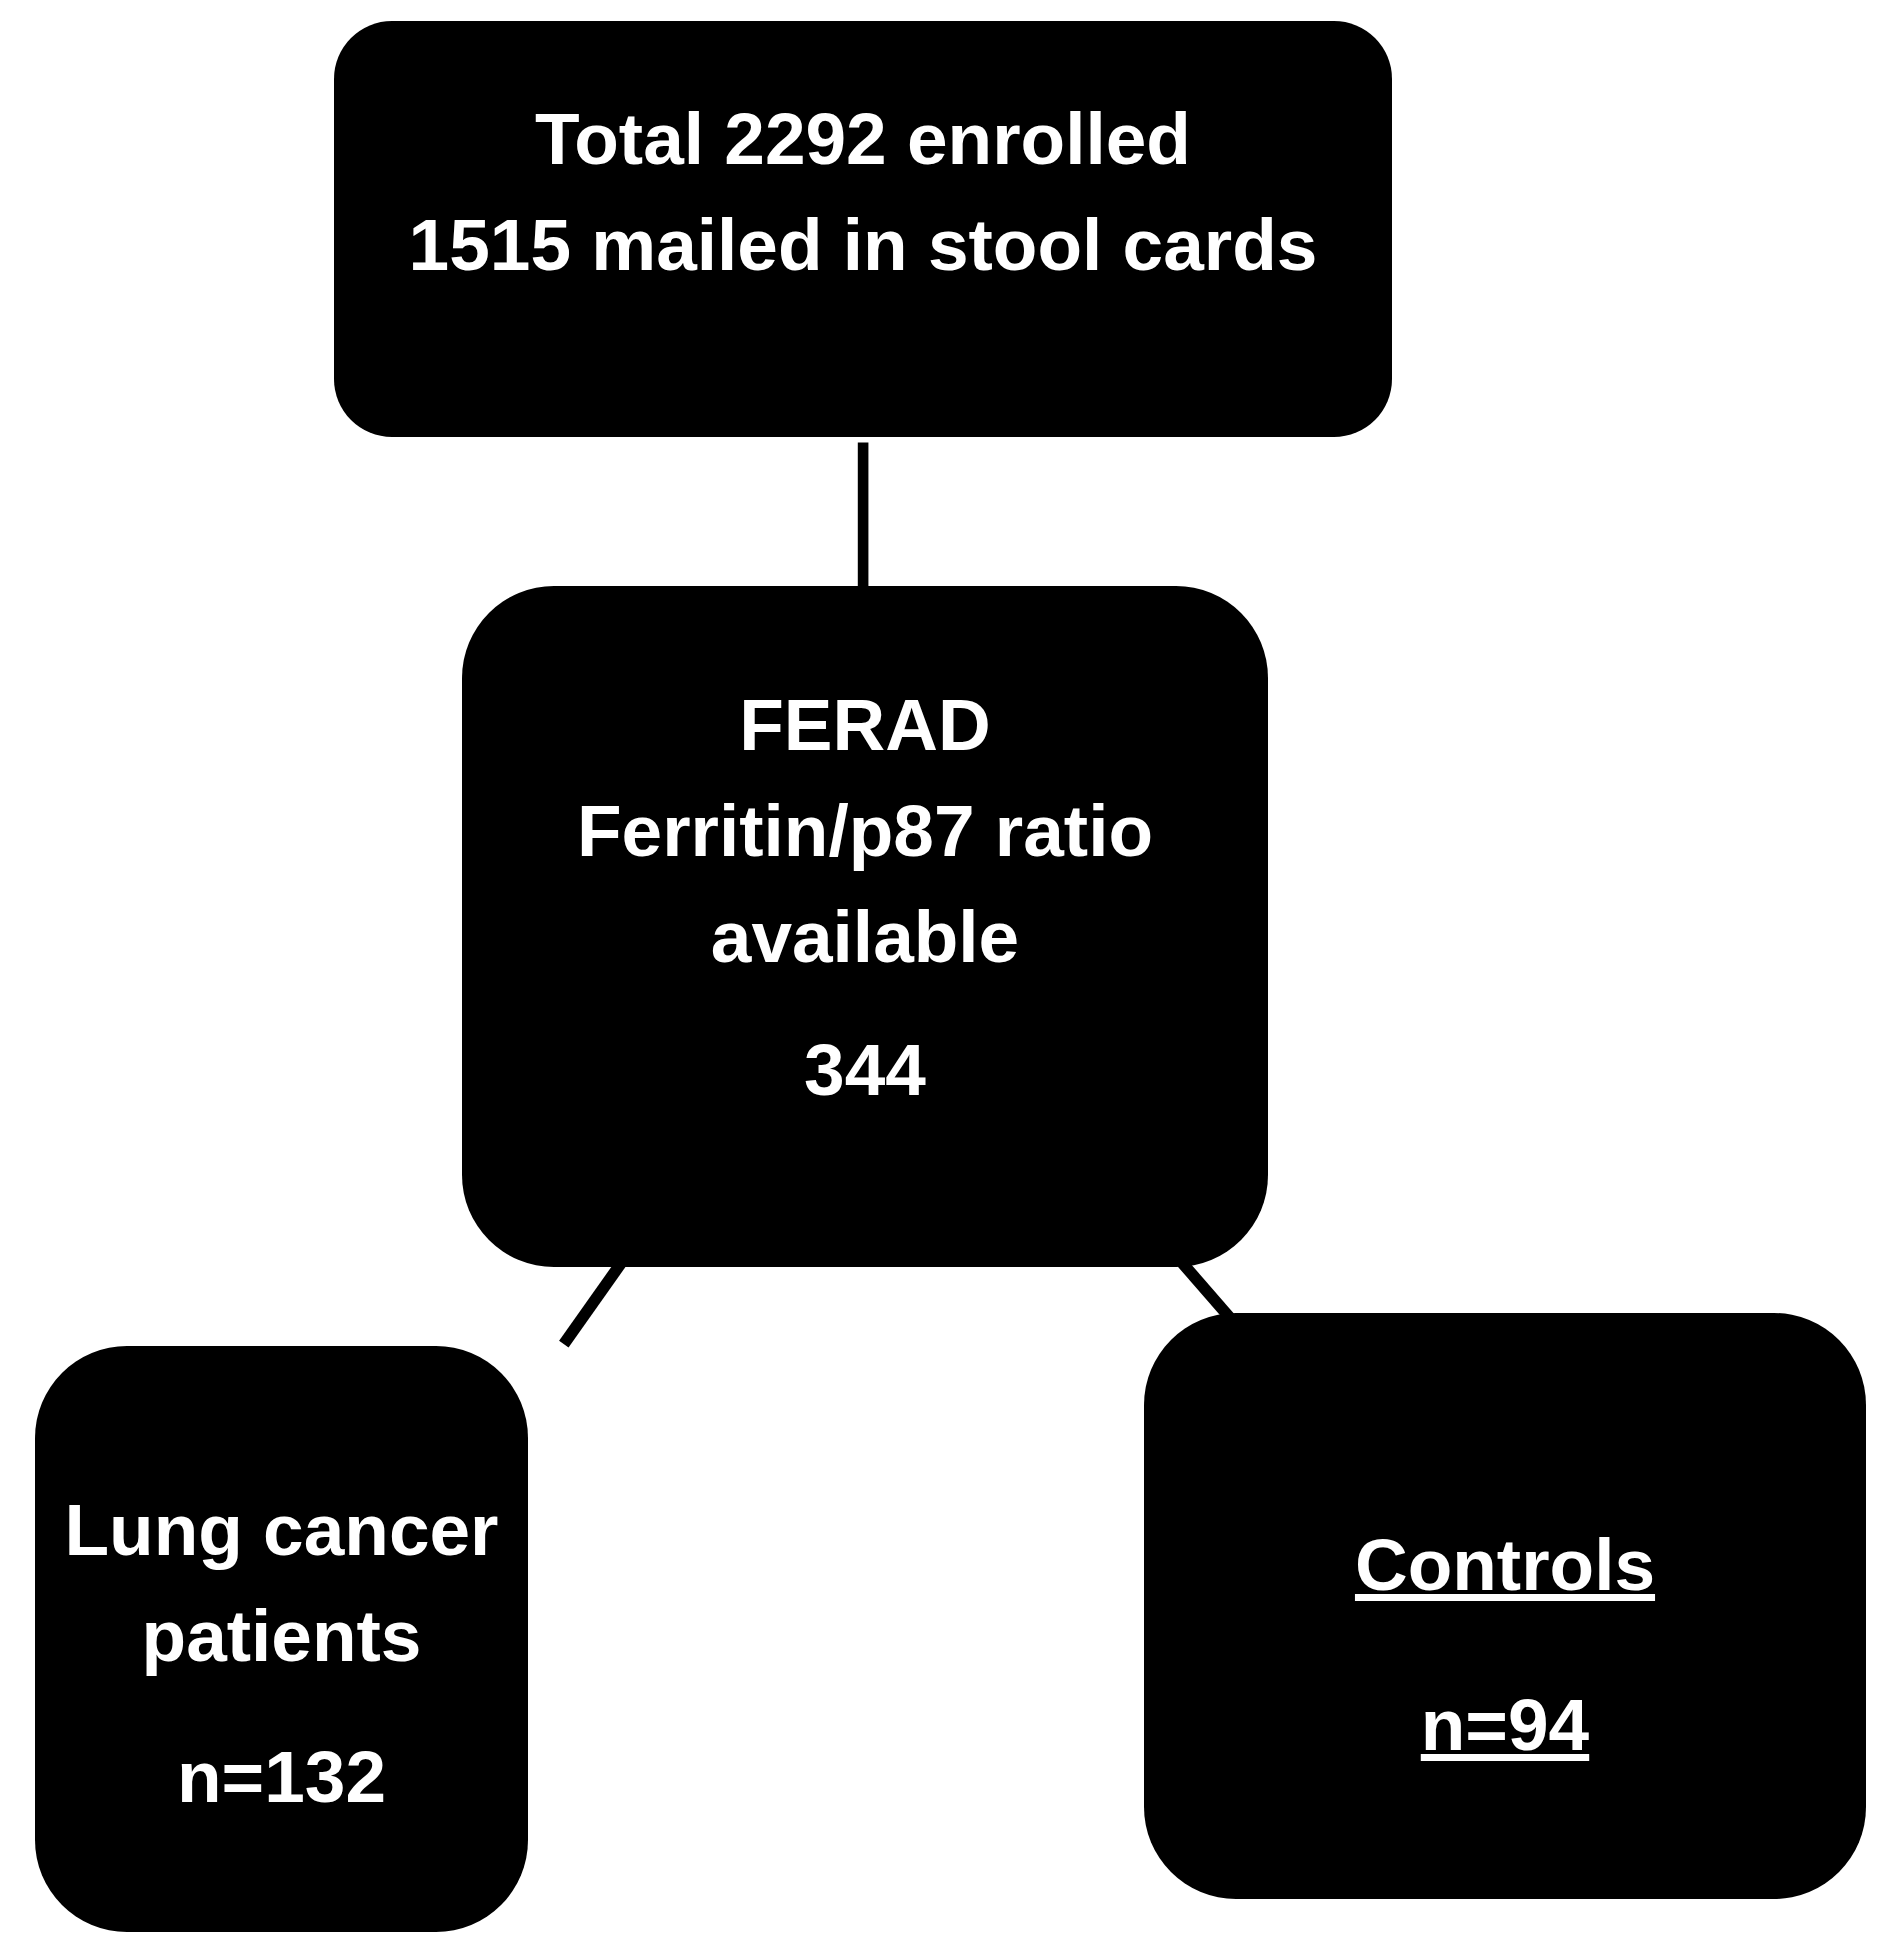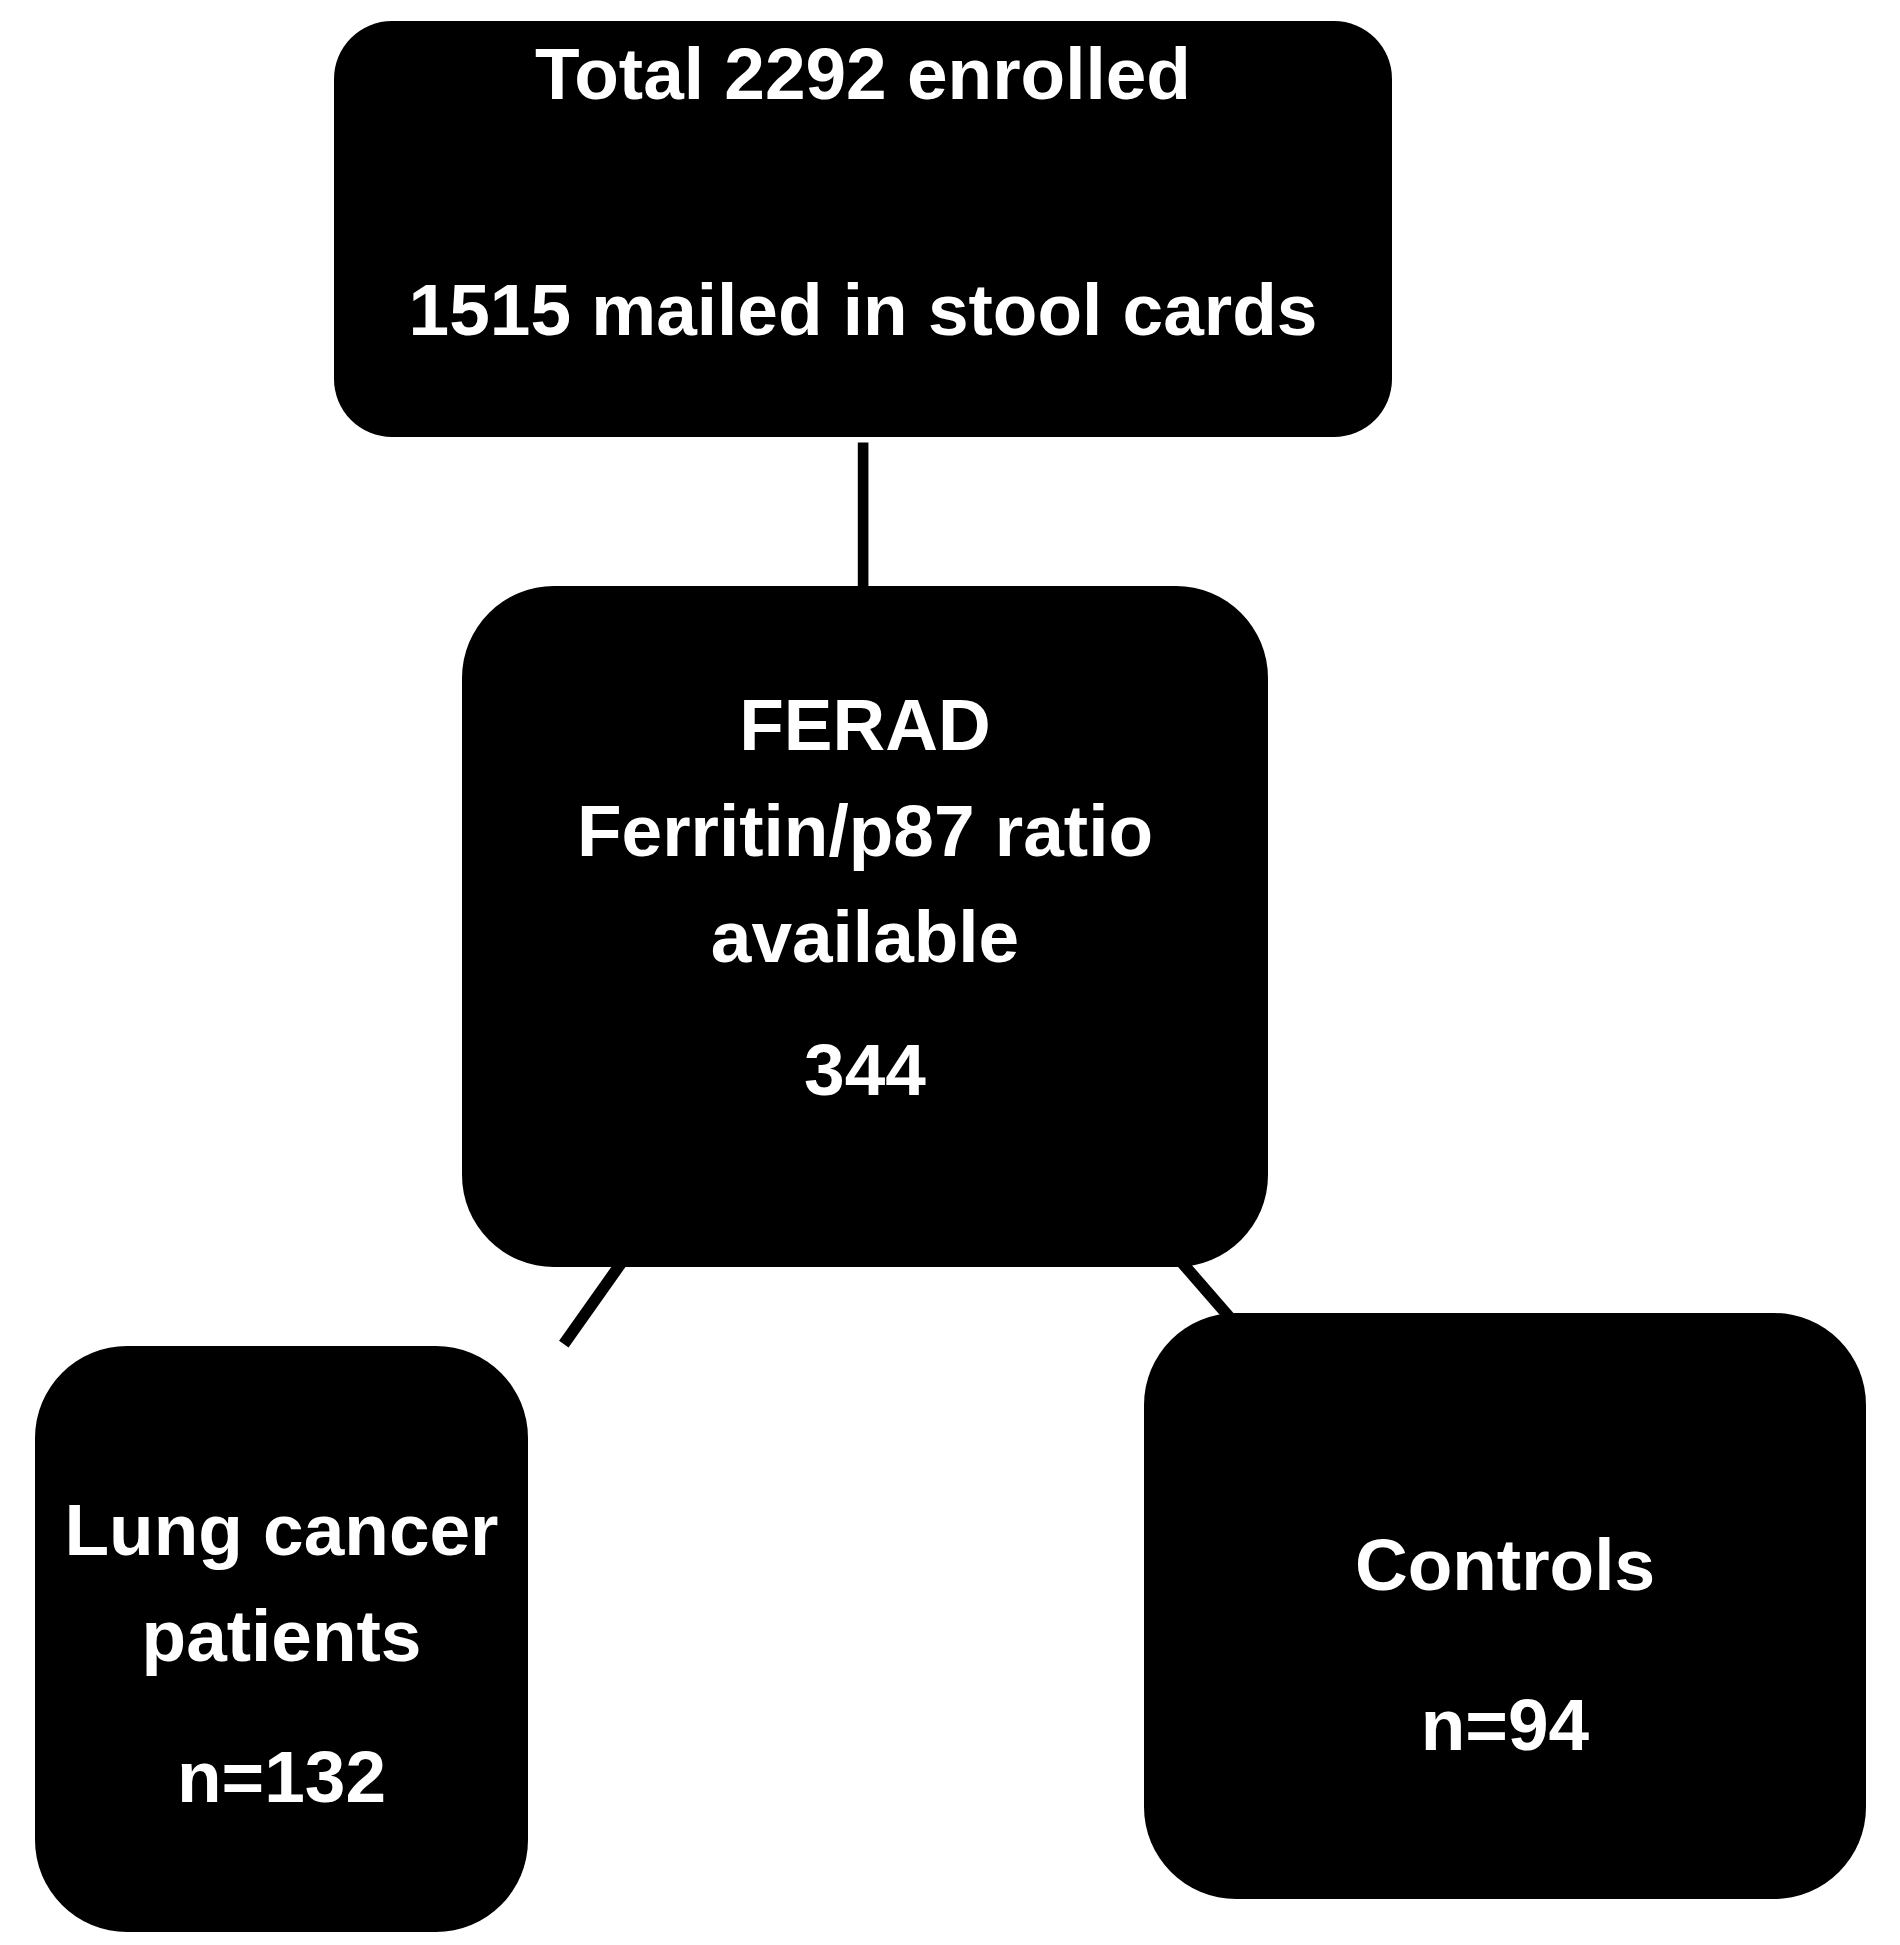--- a/index.html
+++ b/index.html
@@ -44,21 +44,20 @@
     line-height: 106px;
     white-space: nowrap;
   }
   .node-top {
     left: 334px;
     top: 21px;
     width: 1058px;
     height: 416px;
     border-radius: 58px;
     padding-bottom: 74px;
-    justify-content: space-between;
   }
   .node-mid {
     left: 462px;
     top: 586px;
     width: 806px;
     height: 681px;
     border-radius: 92px;
     padding-bottom: 58px;
   }
   .node-mid .count {
@@ -75,20 +74,21 @@
   .node-lung .count {
     margin-top: 35px;
   }
   .node-controls {
     left: 1144px;
     top: 1313px;
     width: 722px;
     height: 586px;
     border-radius: 92px;
     padding-top: 77px;
+    text-decoration: underline;
   }
   .node-controls .count {
     margin-top: 54px;
   }
 </style>
 </head>
 <body>
 
 <div class="canvas">
 

